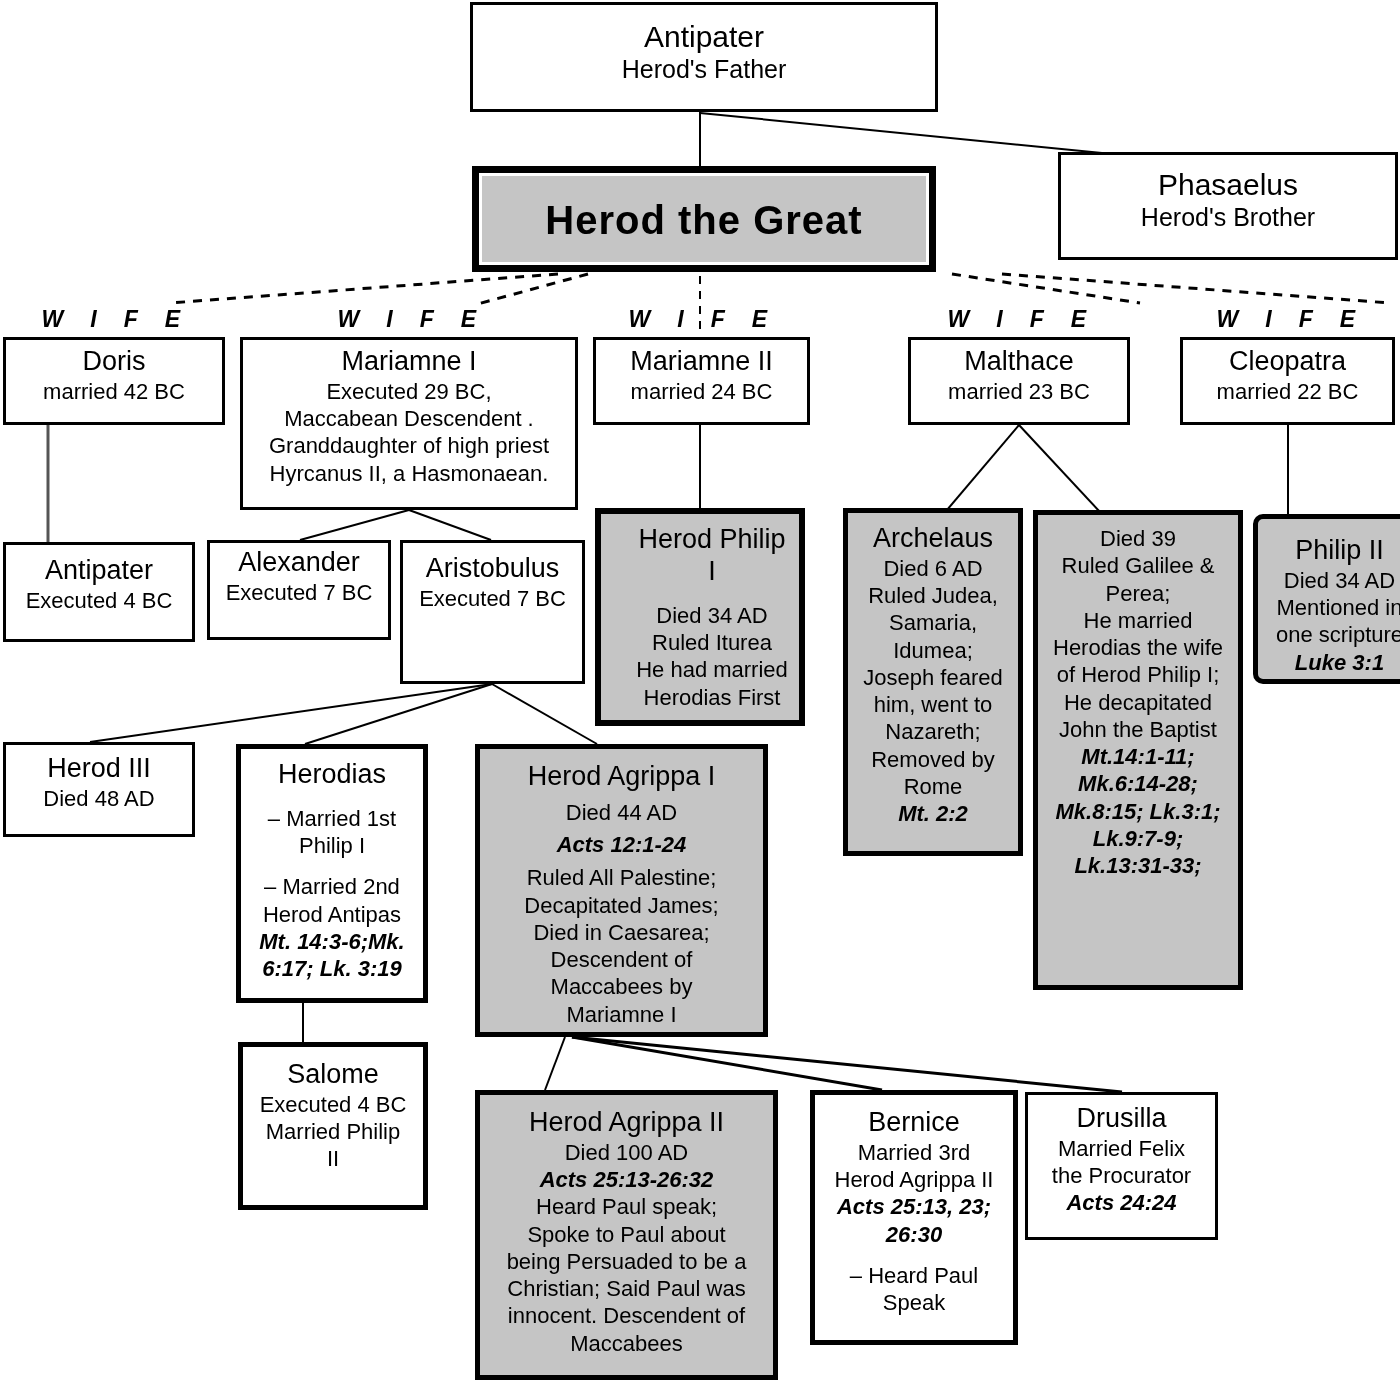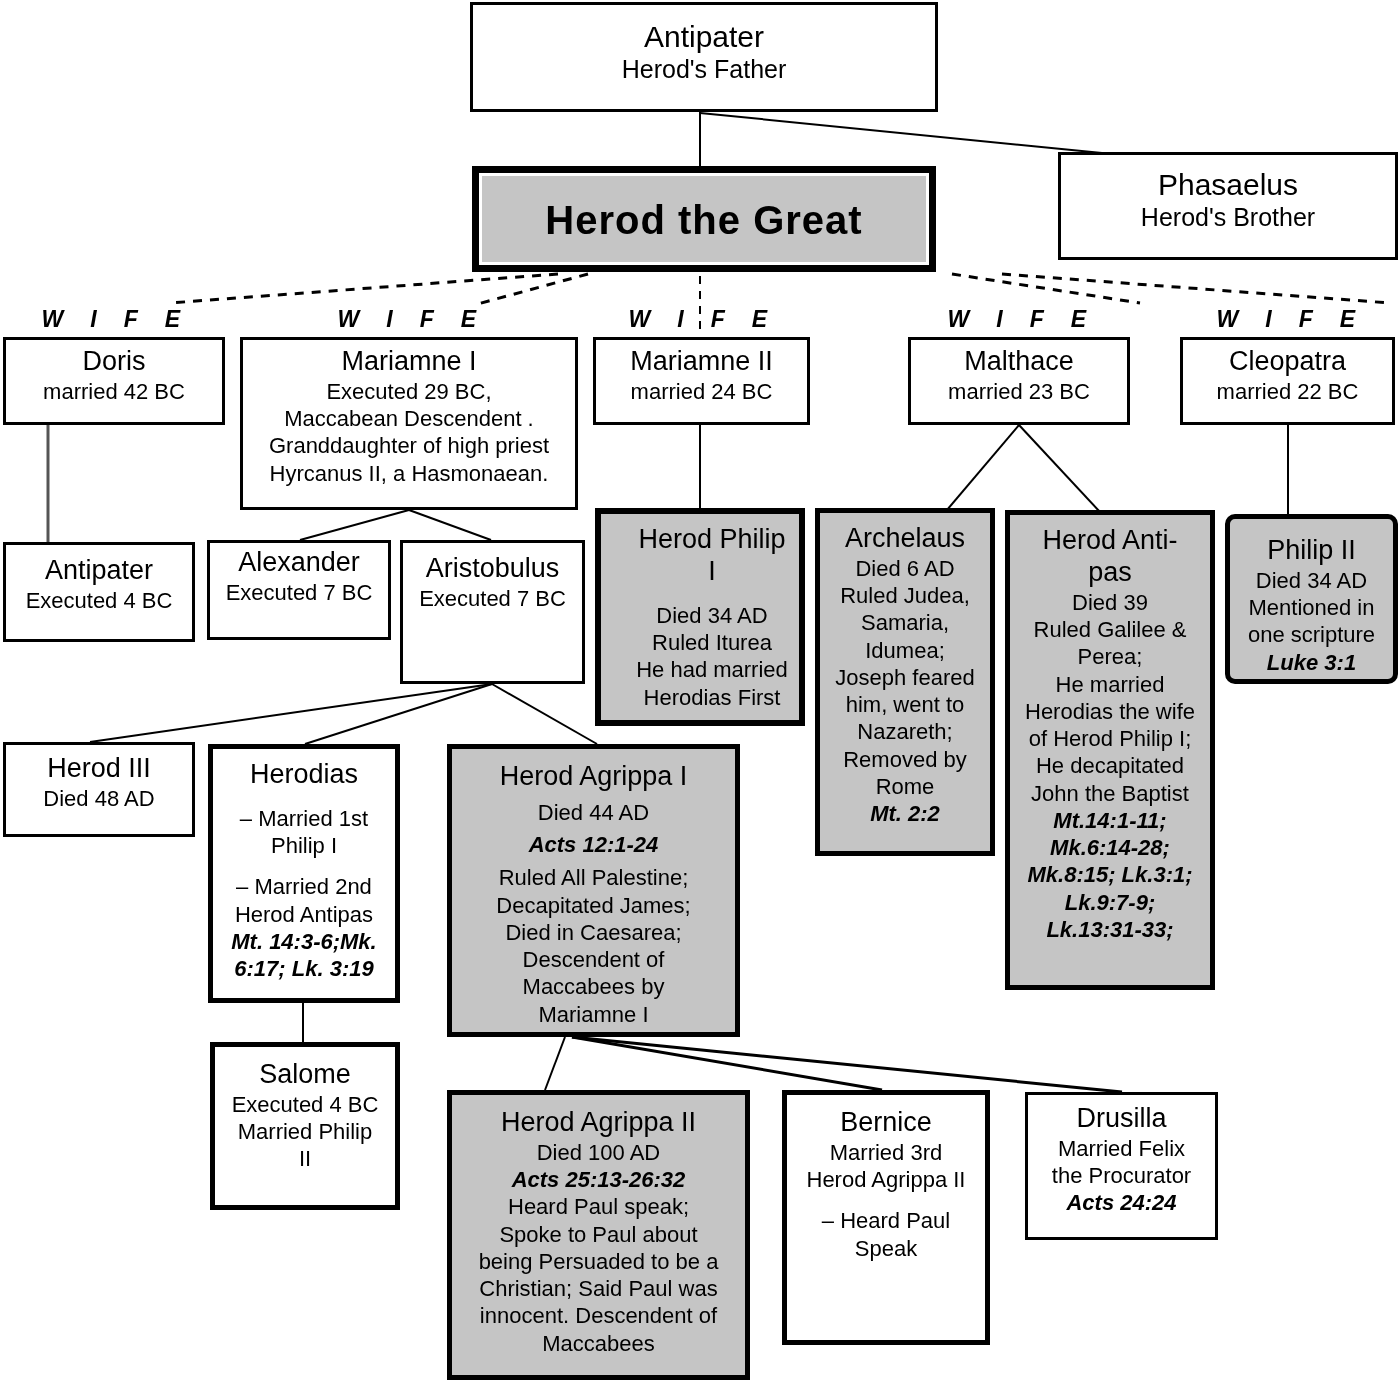--- a/index.html
+++ b/index.html
@@ -7,21 +7,21 @@
     position:relative;width:1400px;height:1382px;background:#fff;overflow:hidden;
     font-family:"Liberation Sans",sans-serif;color:#000;
   }
   #wires{position:absolute;left:0;top:0;z-index:0;}
   .node{
     position:absolute;z-index:1;box-sizing:border-box;background:#fff;border:3px solid #000;
     display:flex;flex-direction:column;align-items:center;text-align:center;
     padding:6px 4px 4px 4px;
   }
   .gray{background:#c5c5c5;}
-  .b5{border-width:5px;}
+  .b5{border-width:5px;margin-left:28px;}
   .b6{border-width:6px;padding-left:28px;}
   .hero{border-width:7px;box-shadow:inset 0 0 0 3px #fff;justify-content:center;}
   .t{font-size:27px;line-height:1.18;white-space:pre-line;}
   .l{font-size:22px;line-height:1.24;white-space:pre-line;}
   .s{font-size:22px;line-height:1.24;white-space:pre-line;font-weight:bold;font-style:italic;}
   .big{font-size:40px;font-weight:bold;letter-spacing:1px;}
   .sub{font-size:25px;}
   .gap-md{margin-top:14px;}
   .wife{
     position:absolute;z-index:1;font-size:23px;font-style:italic;font-weight:bold;
@@ -143,22 +143,20 @@
 Idumea;
 Joseph feared
 him, went to
 Nazareth;
 Removed by
 Rome</div>
     <div class="s">Mt. 2:2</div>
   </div>
 
   <div class="node gray b5" style="left:1005px;top:510px;width:210px;height:480px;padding-top:10px;">
-    <div class="t">Herod Anti-
-pas</div>
     <div class="l">Died 39
 Ruled Galilee &amp;
 Perea;
 He married
 Herodias the wife
 of Herod Philip I;
 He decapitated
 John the Baptist</div>
     <div class="s">Mt.14:1-11;
 Mk.6:14-28;
@@ -218,20 +216,22 @@
 being Persuaded to be a
 Christian; Said Paul was
 innocent. Descendent of
 Maccabees</div>
   </div>
 
   <div class="node b5" style="left:782px;top:1090px;width:208px;height:255px;padding-top:12px;">
     <div class="t">Bernice</div>
     <div class="l">Married 3rd
 Herod Agrippa II</div>
+    <div class="s">Acts 25:13, 23;
+26:30</div>
     <div class="l gap-md">–  Heard Paul
 Speak</div>
   </div>
 
   <div class="node" style="left:1025px;top:1092px;width:193px;height:148px;padding-top:8px;">
     <div class="t">Drusilla</div>
     <div class="l">Married Felix
 the Procurator</div>
     <div class="s">Acts 24:24</div>
   </div>

